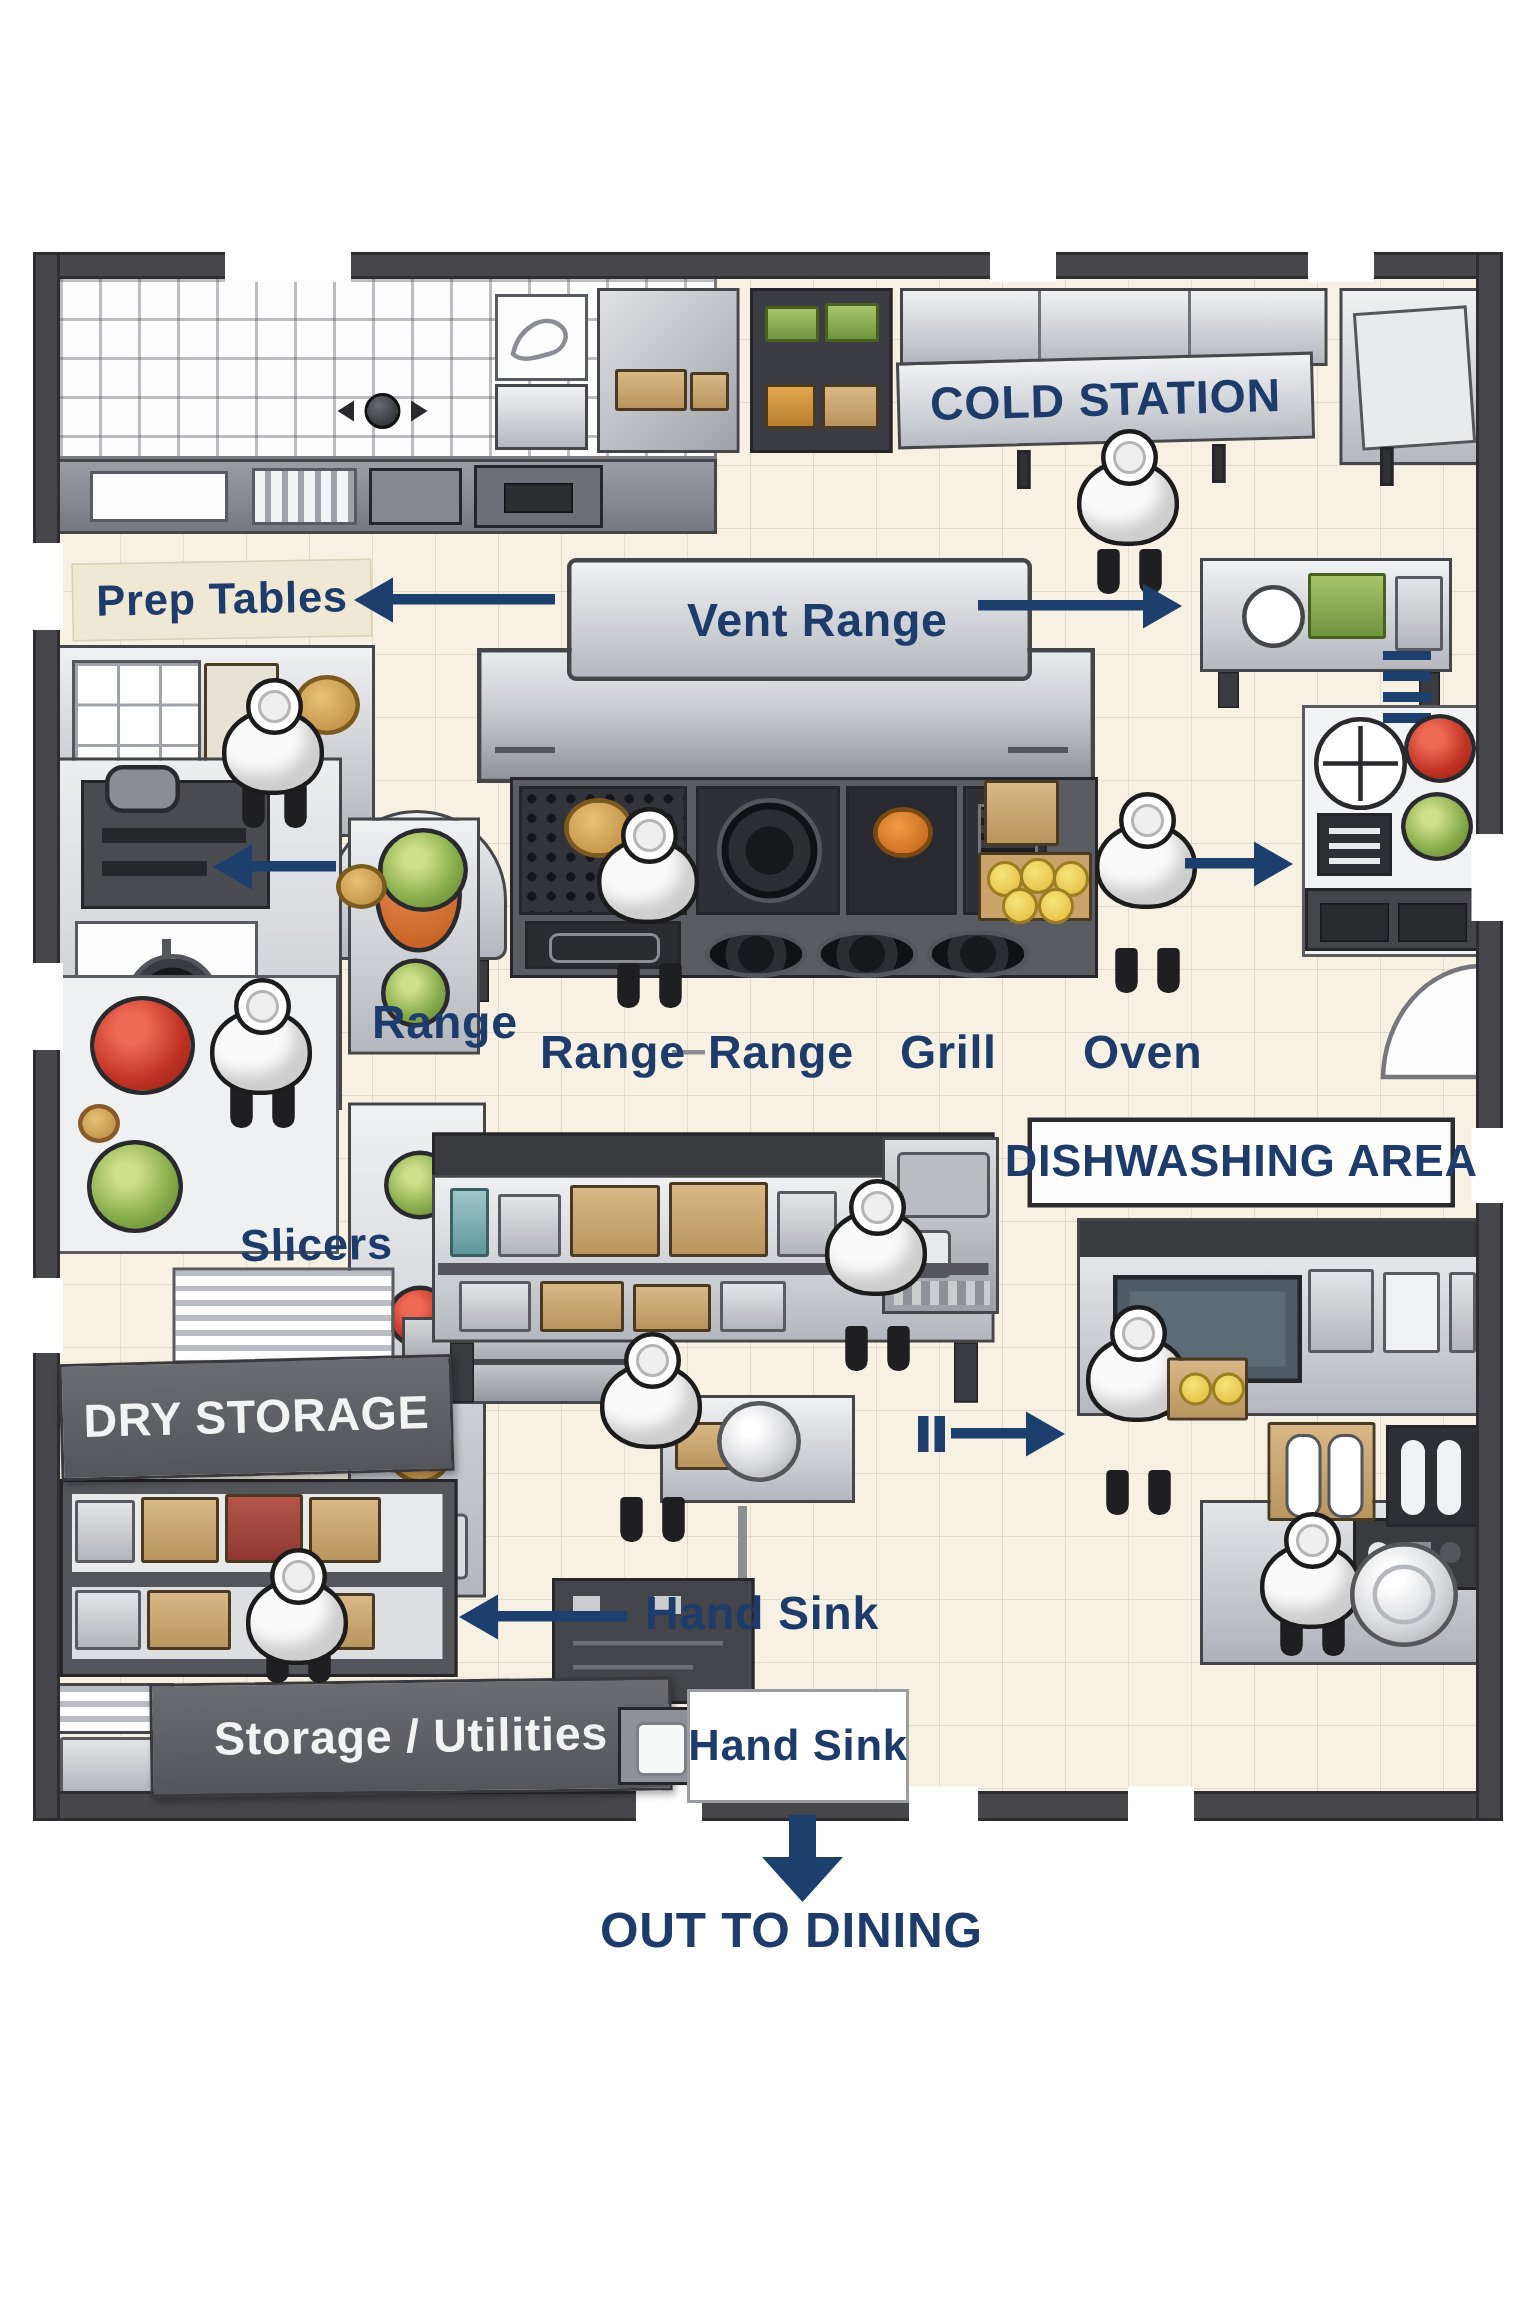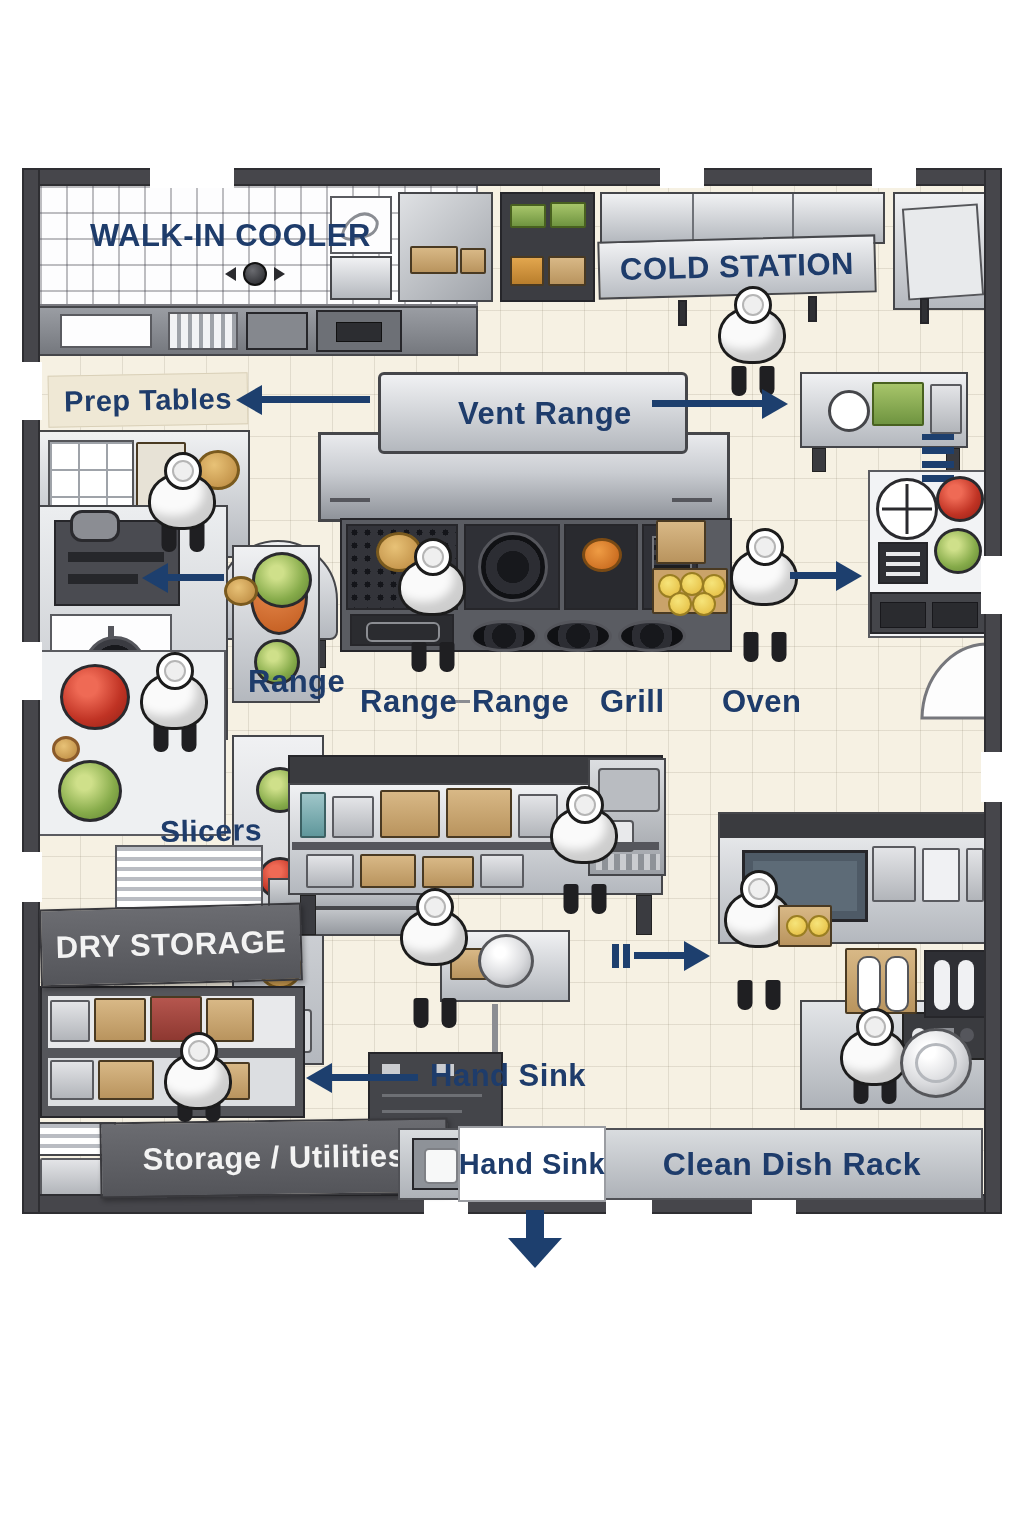--- a/index.html
+++ b/index.html
@@ -93,21 +93,20 @@
   <div class="gap" style="left:19px;top:362px;width:23px;height:58px"></div>
   <div class="gap" style="left:19px;top:642px;width:23px;height:58px"></div>
   <div class="gap" style="left:19px;top:852px;width:23px;height:50px"></div>
   <div class="gap" style="left:981px;top:556px;width:24px;height:58px"></div>
   <div class="gap" style="left:981px;top:752px;width:24px;height:50px"></div>
   <div class="gap" style="left:424px;top:1191px;width:44px;height:25px"></div>
   <div class="gap" style="left:606px;top:1191px;width:46px;height:25px"></div>
   <div class="gap" style="left:752px;top:1191px;width:44px;height:25px"></div>
 
   <div class="whitebox grid2" style="left:38px;top:184px;width:440px;height:122px;border-color:#7a7a80"></div>
-  <div class="lbl" style="left:90px;top:218px;font-size:31px">WALK-IN COOLER</div>
   <div class="hinge" style="left:225px;top:262px">
     <span class="tri-l"></span>
       <span class="dot"></span>
       <span class="tri-r"></span>
   </div>
 
   <div class="steel" style="left:38px;top:306px;width:440px;height:50px;background:linear-gradient(180deg,#9a9da3,#75787e)"></div>
   <div class="whitebox" style="left:60px;top:314px;width:92px;height:34px"></div>
   <div class="whitebox vlines" style="left:168px;top:312px;width:70px;height:38px"></div>
   <div class="darkeq" style="left:246px;top:312px;width:62px;height:38px;background:#85888e"></div>
@@ -304,20 +303,23 @@
   <div class="bx gray" style="left:480px;top:854px;width:44px;height:34px"></div>
   <div class="leg-rect" style="left:300px;top:895px;width:14px;height:38px"></div>
   <div class="leg-rect" style="left:636px;top:895px;width:14px;height:38px"></div>
 
   <div class="steel" style="left:588px;top:758px;width:78px;height:118px;background:linear-gradient(180deg,#dcdee1,#9b9fa5)">
     <div style="position:absolute;left:8px;top:8px;width:58px;height:40px;background:#b9bcc1;border:2px solid #55565a;border-radius:4px"></div>
     <div style="position:absolute;left:16px;top:60px;width:24px;height:28px;background:#e8e9eb;border:2px solid #55565a;border-radius:4px"></div>
     <div style="position:absolute;left:6px;top:94px;width:64px;height:16px;background:repeating-linear-gradient(90deg,#caccd0 0 6px,#8e9298 6px 12px)"></div>
   </div>
 
+  <div class="banner white" style="left:685px;top:745px;width:285px;height:60px;font-size:30px">
+    <span>DISHWASHING AREA</span>
+  </div>
 
   <div class="steel" style="left:718px;top:812px;width:270px;height:132px">
     <div style="position:absolute;left:0;top:0;width:100%;height:24px;background:#3a3b3f"></div>
     <div style="position:absolute;left:22px;top:36px;width:120px;height:66px;background:#4e5a66;border:3px solid #26262a">
       <div style="position:absolute;inset:8px;background:#5d6b77"></div>
     </div>
     <div class="bx gray" style="left:152px;top:32px;width:44px;height:56px"></div>
     <div class="bx gray" style="left:202px;top:34px;width:38px;height:54px;background:#f0f1f3"></div>
     <div class="bx gray" style="left:246px;top:34px;width:18px;height:54px"></div>
   </div>
@@ -348,23 +350,20 @@
   </div>
 
 
   <div class="darkeq" style="left:368px;top:1052px;width:135px;height:84px;background:#44454a;z-index:3">
     <div style="position:absolute;left:12px;top:10px;width:18px;height:12px;background:#caccd0"></div>
     <div style="position:absolute;left:66px;top:10px;width:18px;height:12px;background:#caccd0"></div>
     <div style="position:absolute;left:12px;top:40px;width:100px;height:3px;background:#6d6f74"></div>
     <div style="position:absolute;left:12px;top:56px;width:80px;height:3px;background:#6d6f74"></div>
   </div>
 
-  <div class="banner lightb" style="left:398px;top:1128px;width:585px;height:72px;font-size:32px;justify-content:flex-end;padding-right:60px">
-    <span>Clean Dish Rack</span>
-  </div>
   <div class="darkeq" style="left:412px;top:1138px;width:170px;height:52px;background:#8e9298;z-index:6">
     <div class="bx yellowjug" style="left:10px;top:8px;width:34px;height:36px"></div>
     <div class="bx yellowjug" style="left:52px;top:6px;width:36px;height:38px"></div>
     <div class="bx yellowjug" style="left:96px;top:8px;width:34px;height:36px"></div>
   </div>
 
   <div class="banner" style="left:458px;top:1126px;width:148px;height:76px;background:#fff;border:2px solid #9b9da2;font-size:29px;color:#1e3c6b;z-index:6">
     <span>Hand Sink</span>
   </div>
 
@@ -381,20 +380,21 @@
   <div class="hash" style="left:612px;top:944px"></div>
   <div class="hash" style="left:623px;top:944px"></div>
   <div class="arrow a-right" style="left:634px;top:952px;width:50px"></div>
   <div class="arrow a-left" style="left:332px;top:1074px;width:86px"></div>
   <div class="lbl" style="left:430px;top:1058px;font-size:31px">Hand Sink</div>
 
   <div class="arrow-down" style="left:508px;top:1210px">
     <div class="shaft"></div>
       <div class="head"></div>
   </div>
+  <div class="lbl" style="left:400px;top:1268px;font-size:33px">OUT TO DINING</div>
 
   <div class="chef" style="left:146px;top:452px">
       <div class="legs">
         <span class="leg"></span>
         <span class="leg"></span>
       </div>
       <div class="body"></div>
       <div class="hat"></div>
     </div>
   <div class="chef" style="left:138px;top:652px">

